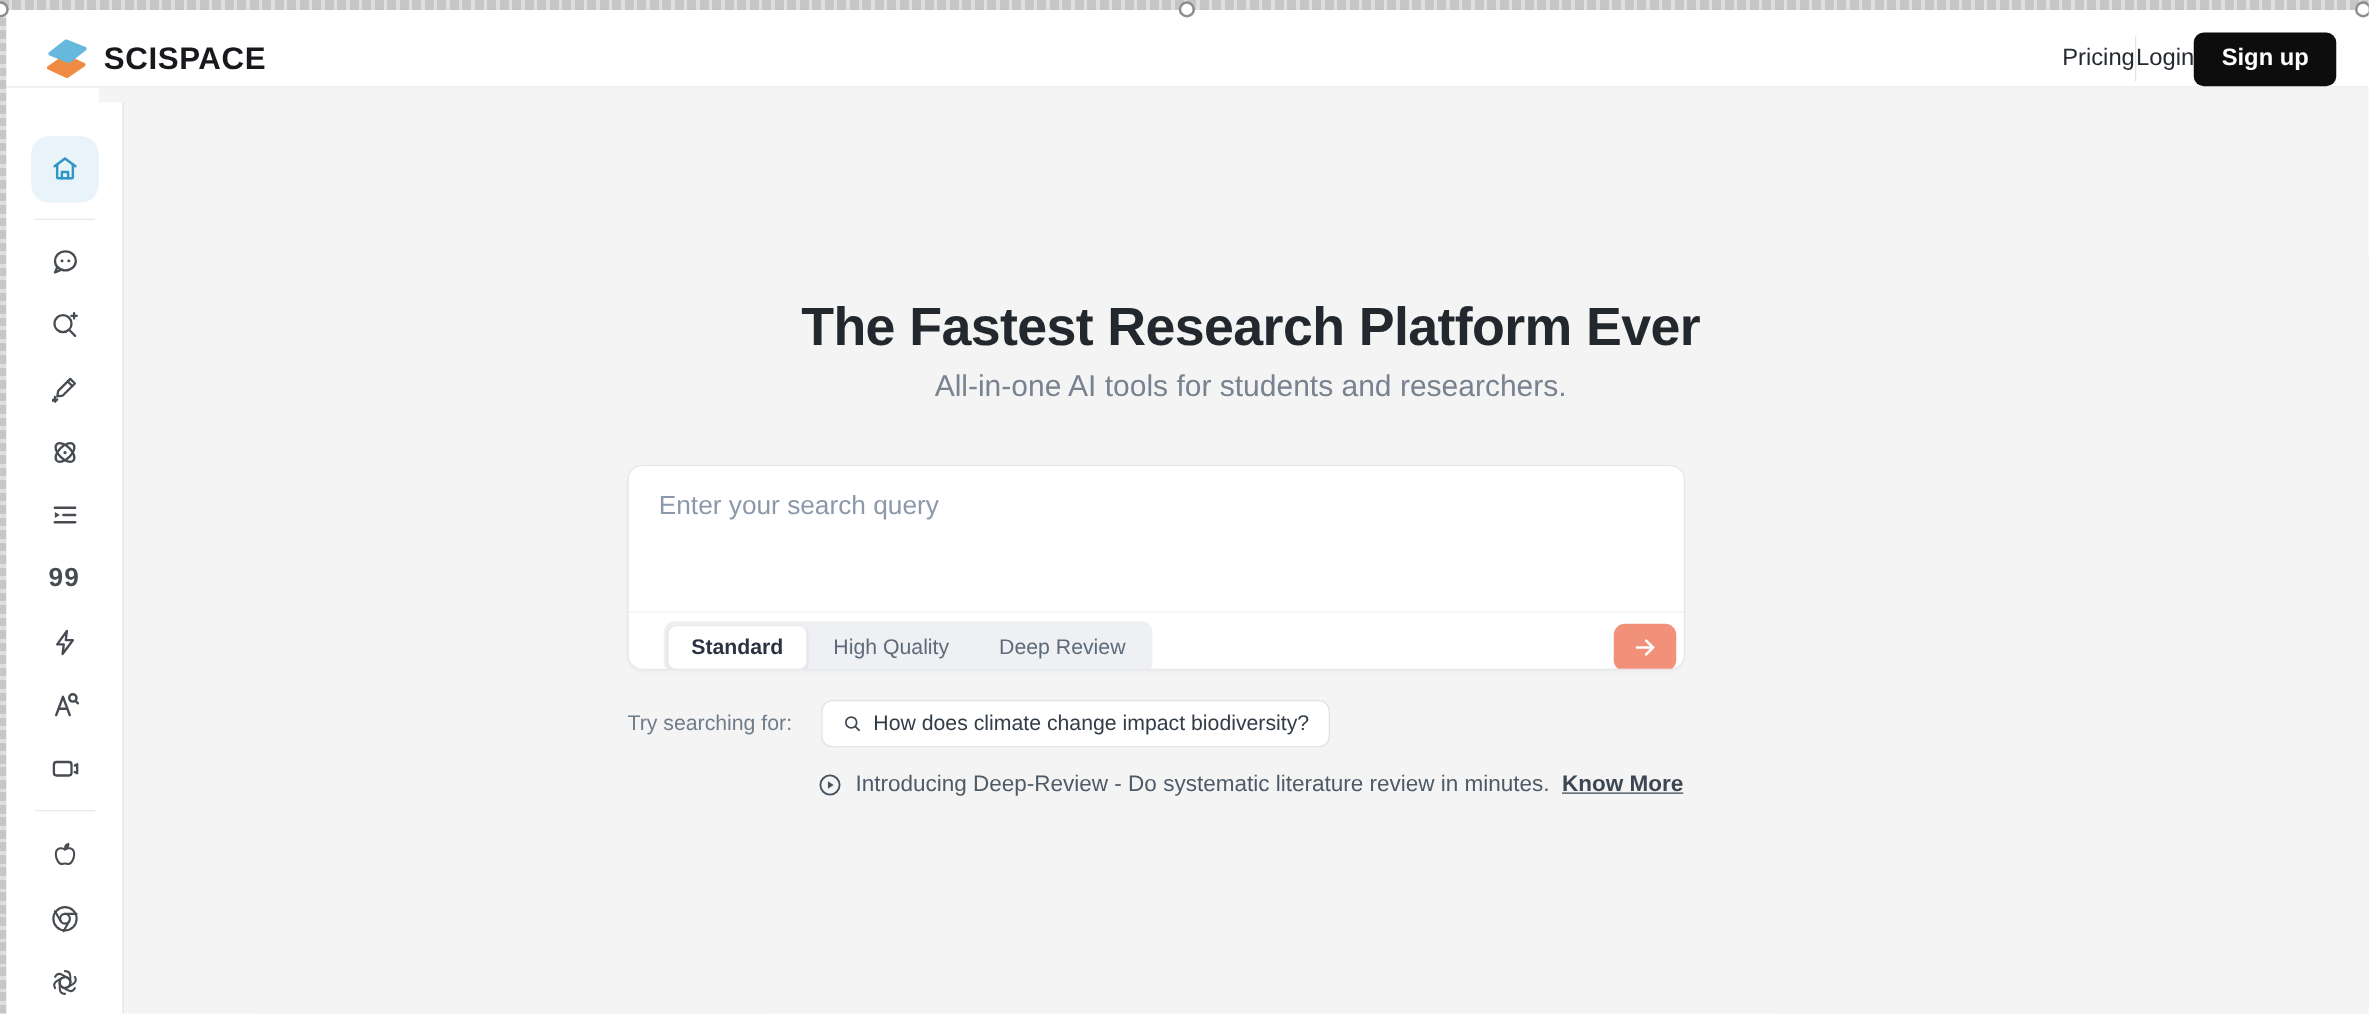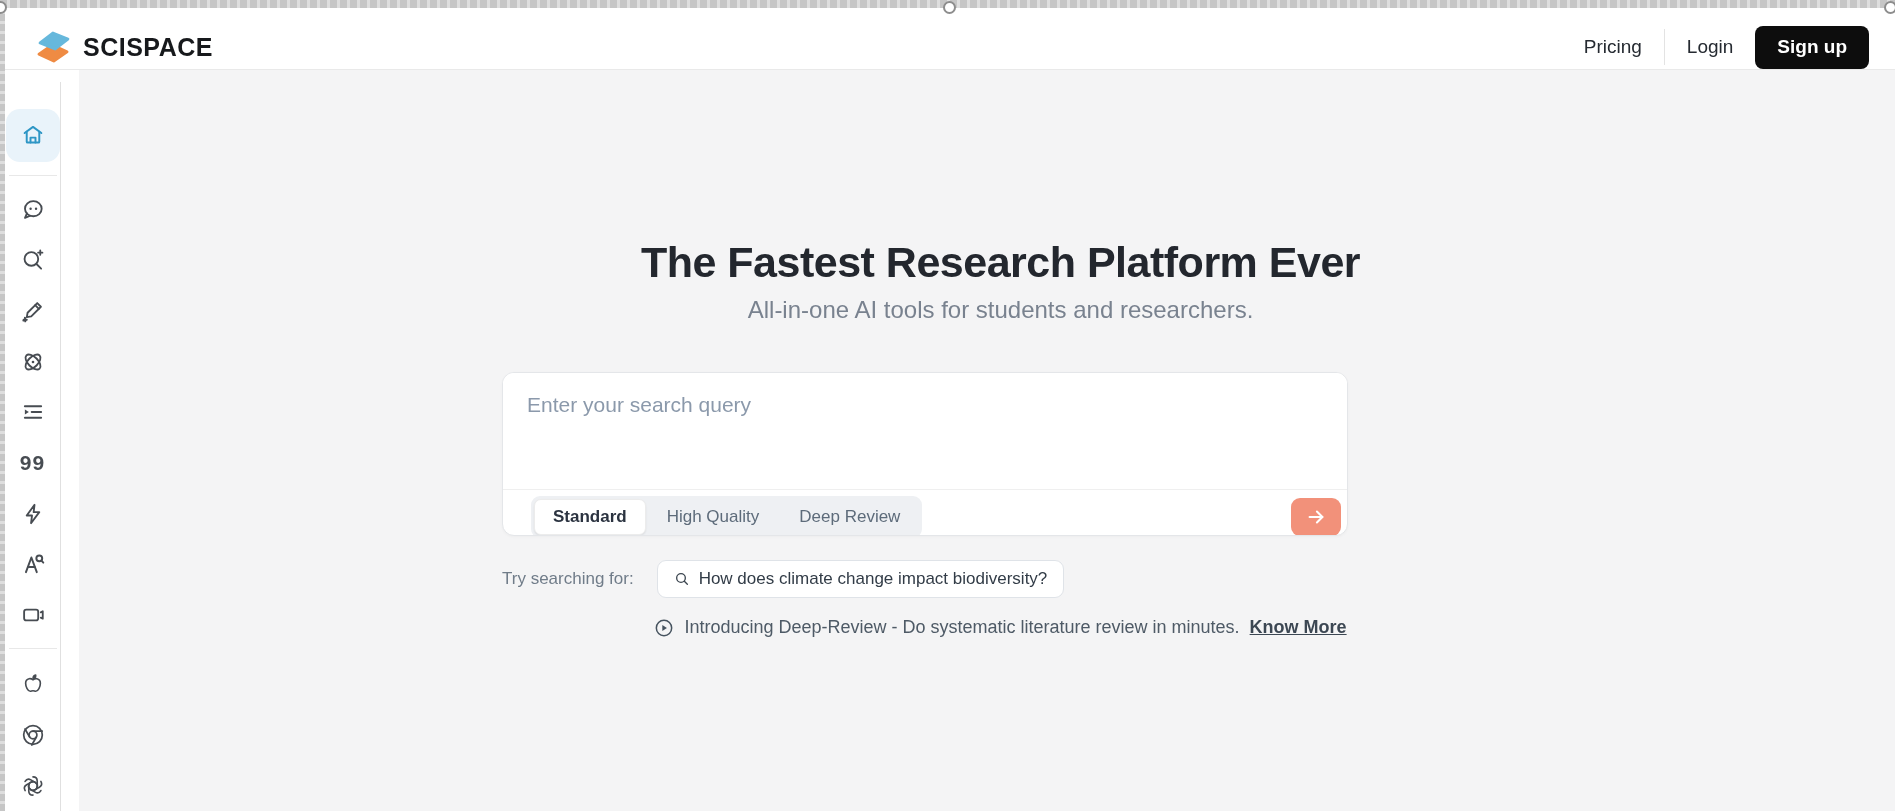--- a/index.html
+++ b/index.html
@@ -14,28 +14,28 @@
   .handle { position:absolute; width:13px; height:13px; border-radius:50%; background:#ffffff; border:2px solid #8d8d8d; z-index:60; }
   .handle.center { left:943px; top:1px; }
   .handle.right { left:1884px; top:1px; }
   .handle.left { left:-6px; top:1px; }
 
   
   .header { position:absolute; left:5px; top:8px; right:0; height:62px; background:#ffffff;
     border-bottom:1px solid #e9e9e9; display:flex; align-items:center; padding:17px 26px 0 28px; z-index:10; }
   .brand { display:flex; align-items:center; gap:10px; }
   .brand-text { font-size:25px; font-weight:800; letter-spacing:0.5px; color:#17191c; }
-  .header-nav { margin-left:auto; display:flex; align-items:center; gap:22px; }
+  .header-nav { margin-left:auto; display:flex; align-items:center; }
   .nav-link { font-size:19px; color:#252a31; cursor:pointer; }
   .nav-divider { width:1px; height:36px; background:#e3e3e3; }
   .signup-btn { background:#0d0d0d; color:#ffffff; font-size:19px; font-weight:700; border:none;
     border-radius:8px; padding:10px 22px; height:43px; cursor:pointer; font-family:"Liberation Sans", sans-serif; }
 
   
-  .sidebar { position:absolute; left:5px; top:82px; width:56px; bottom:0; background:#ffffff;
+  .sidebar { position:absolute; left:5px; top:82px; width:94px; bottom:0; background:#ffffff;
     border-right:1px solid #e0e0e0; display:flex; flex-direction:column; align-items:center; z-index:5; }
   .side-active { margin-top:27px; width:54px; height:54px; border-radius:14px; background:#e9f3fa;
     display:flex; align-items:center; justify-content:center; cursor:pointer; }
   .side-divider { width:48px; height:1px; background:#e8e8e8; margin:13px 0 9px 0; }
   .side-item { width:54px; height:52px; display:flex; align-items:center; justify-content:center; cursor:pointer; }
   .side-item svg { display:block; }
   .quote-glyph { font-size:21px; font-weight:700; color:#474c52; letter-spacing:1px; line-height:1; }
 
   
   .main { position:absolute; left:79px; top:70px; right:0; bottom:0; background:#f4f4f5; }

